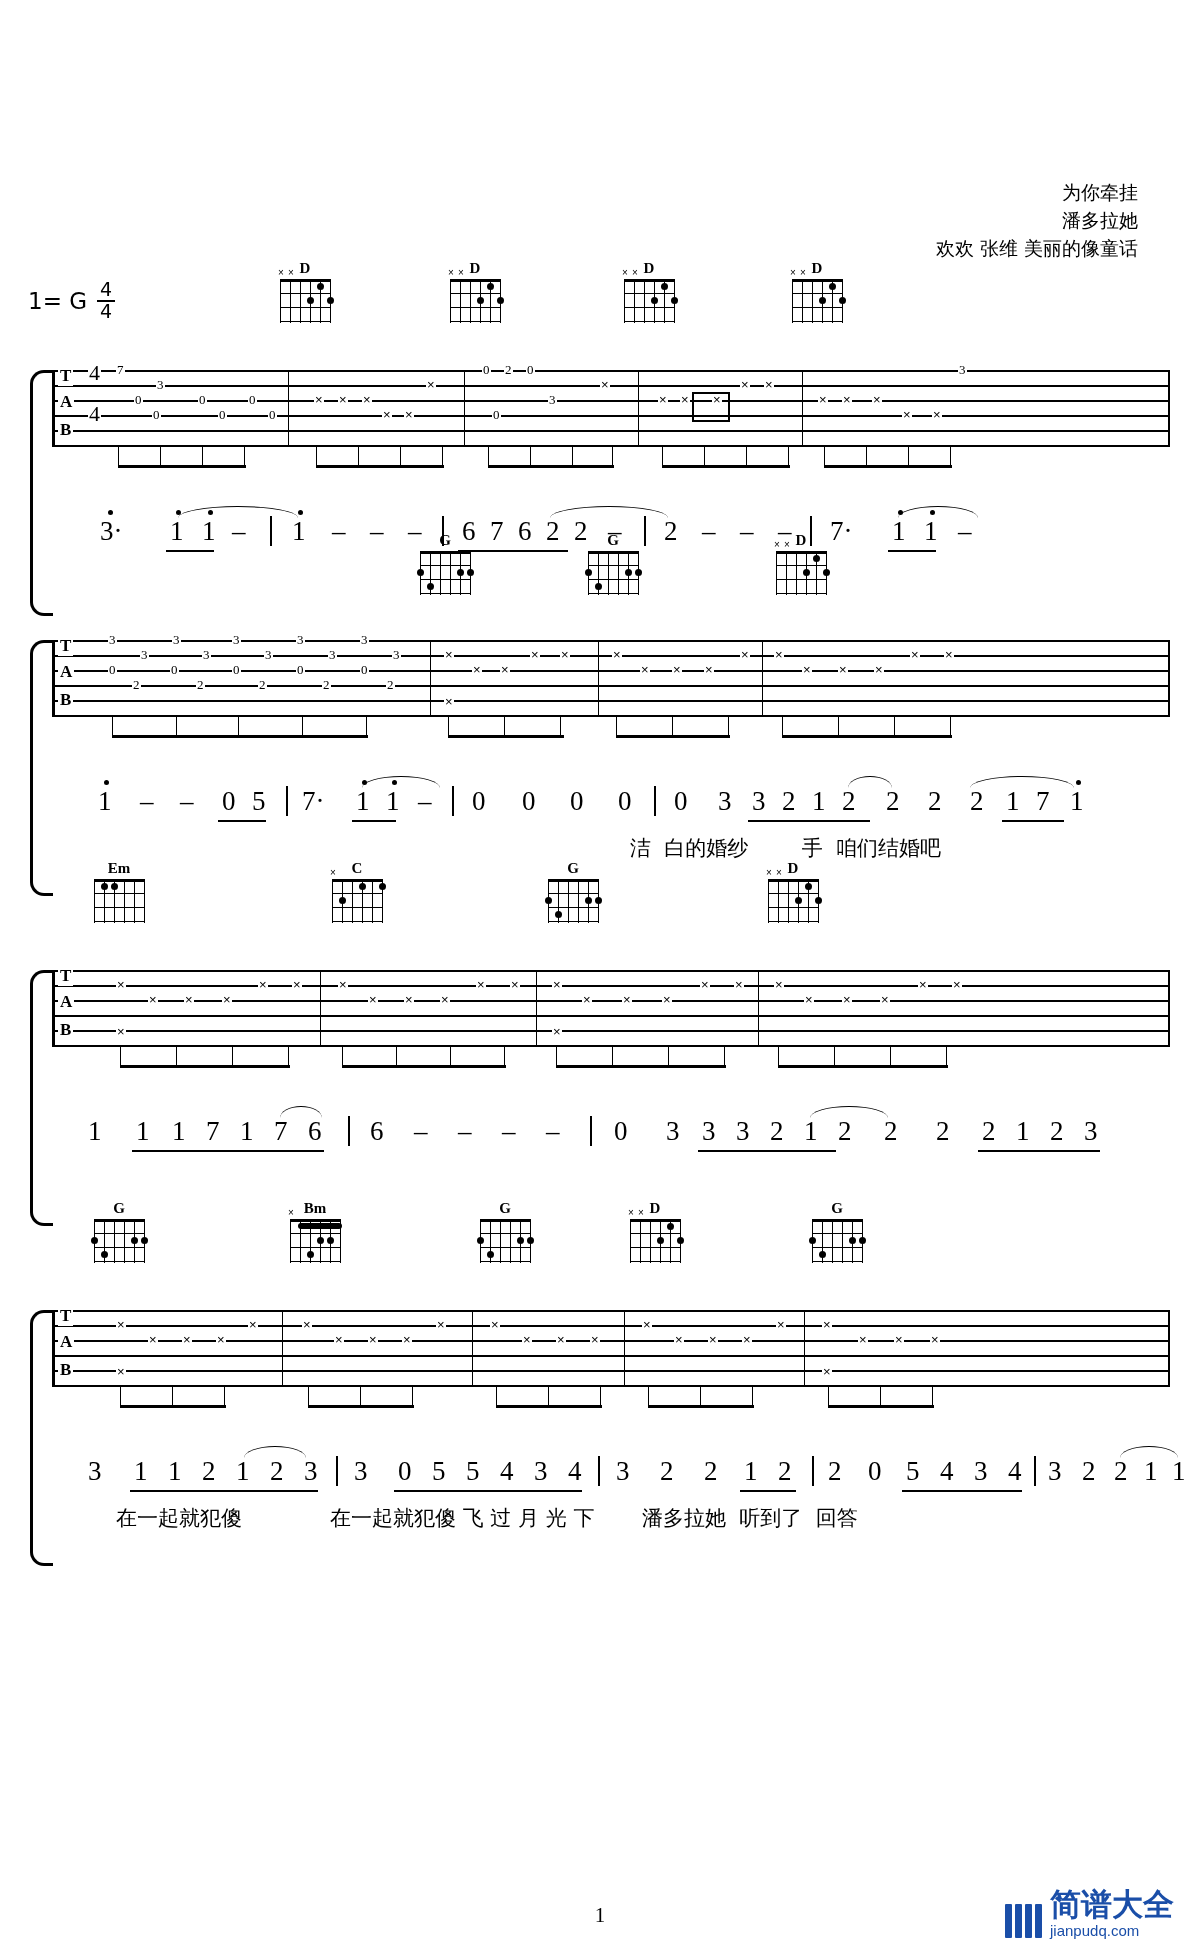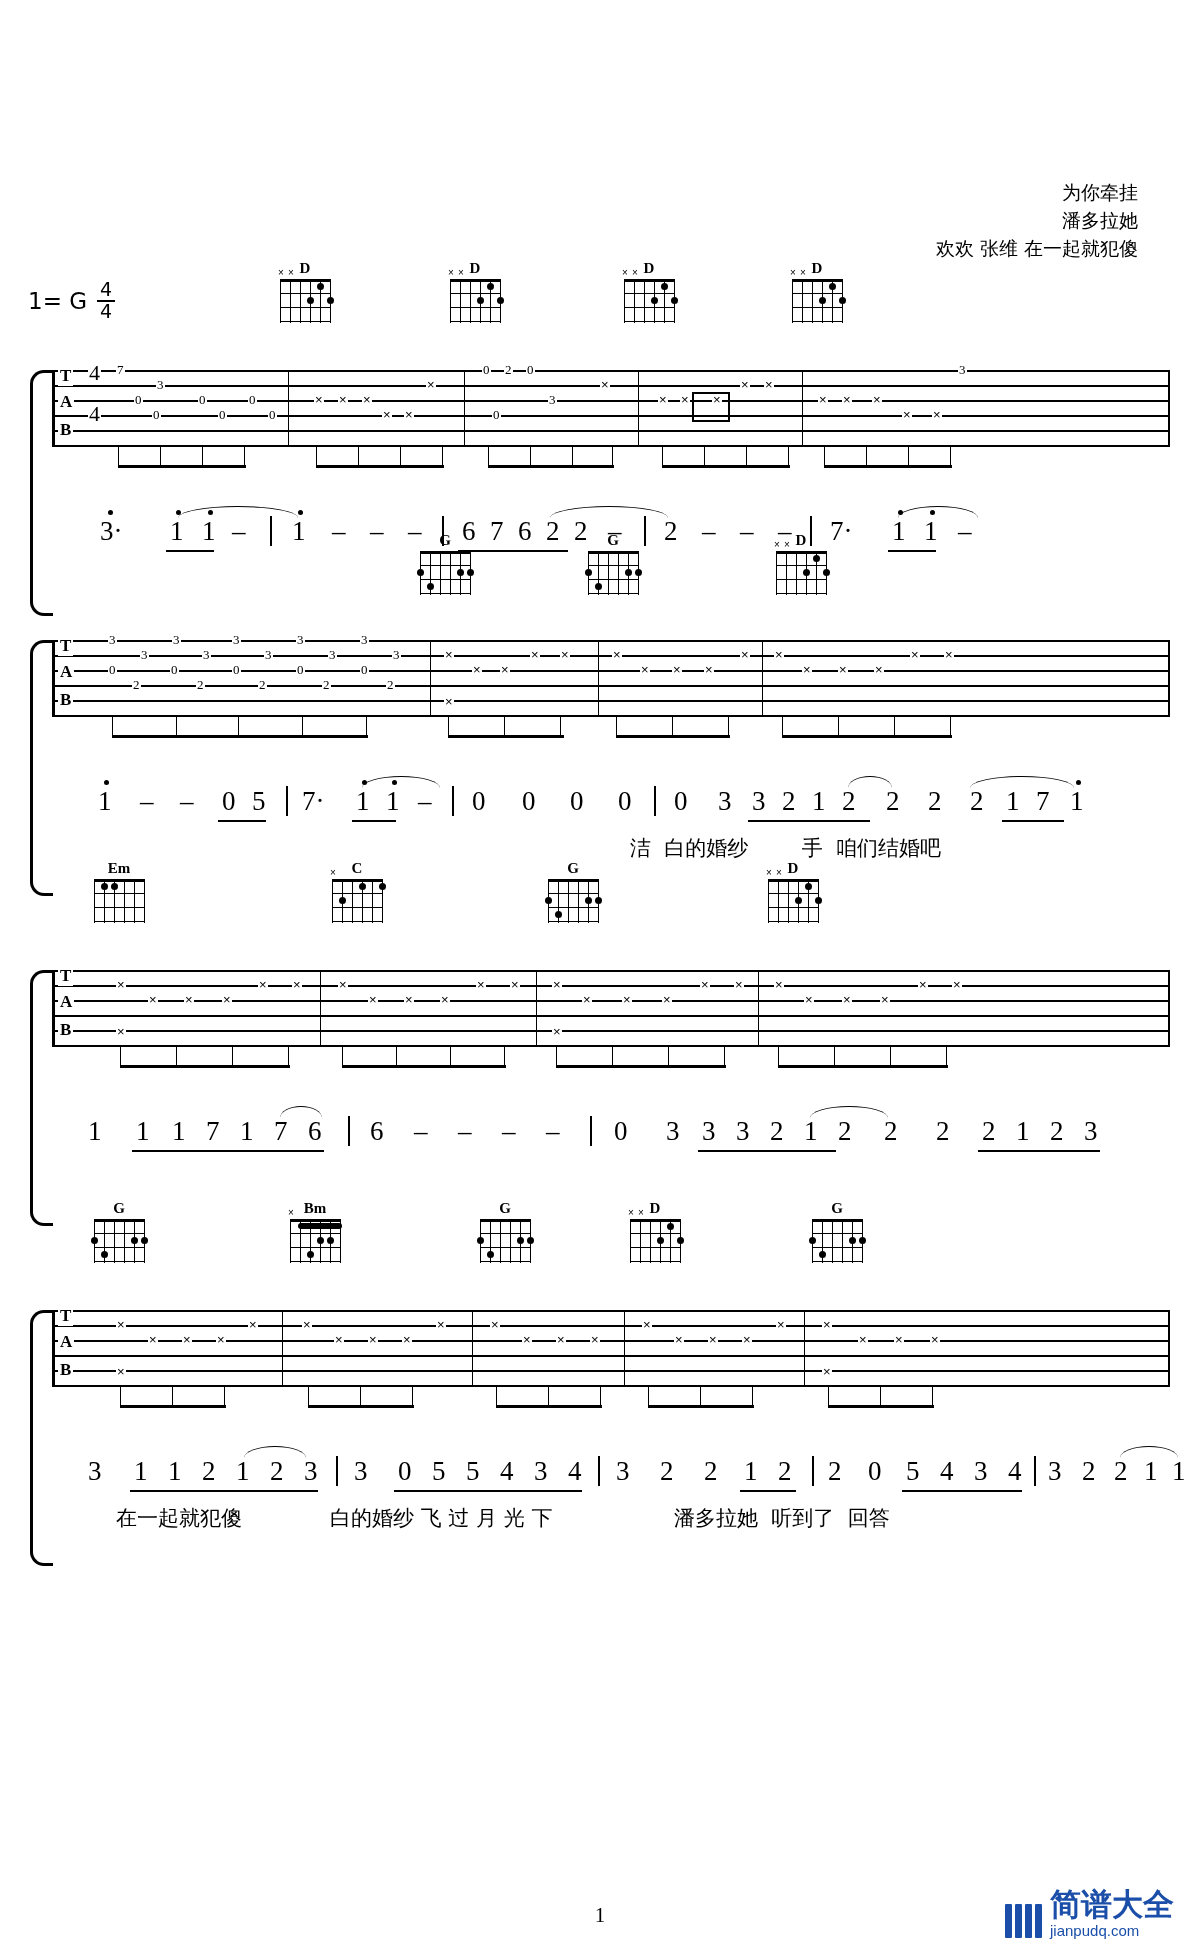--- a/index.html
+++ b/index.html
@@ -124,21 +124,21 @@
 </style>
 </head>
 <body>
 
 <div class="sheet">
 
 
   <div class="credits">
     <div>为你牵挂</div>
     <div>潘多拉她</div>
-    <div>欢欢  张维   在一起就犯傻</div>
+    <div>欢欢  张维   美丽的像童话</div>
   </div>
 
   <div class="keysig">
     <span>1= G</span>
     <span class="meter">
       <span class="num">4</span>
       <span class="den">4</span>
     </span>
   </div>
 
@@ -939,22 +939,22 @@
       <span class="n" style="left:1018px">3</span>
       <span class="n" style="left:1052px">2</span>
       <span class="n" style="left:1084px">2</span>
       <span class="n" style="left:1114px">1</span>
       <span class="n" style="left:1142px">1</span>
       <span class="tie" style="left:1090px;top:-4px;width:58px"></span>
     </div>
 
     <div class="lyricline">
       <span class="ly" style="left:86px">在一起就犯傻</span>
-      <span class="ly" style="left:300px">白的婚纱 飞 过 月 光 下</span>
-      <span class="ly" style="left:644px">潘多拉她  听到了  回答</span>
+      <span class="ly" style="left:300px">在一起就犯傻 飞 过 月 光 下</span>
+      <span class="ly" style="left:612px">潘多拉她  听到了  回答</span>
     </div>
   </div>
 
   <div class="pagenum">1</div>
 
   <div class="logo">
     <span class="bars">
       <i style="height:34px"></i>
         <i style="height:34px"></i>
         <i style="height:34px"></i>

